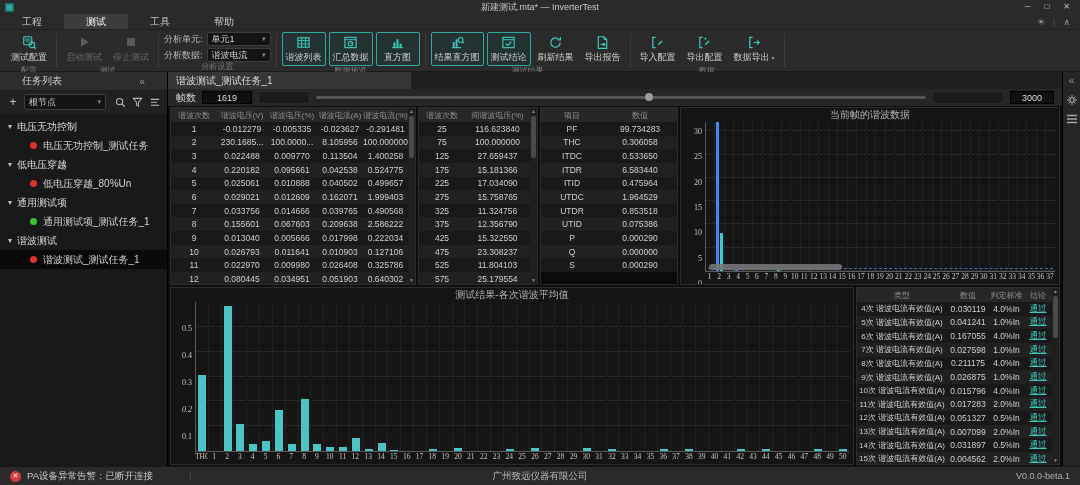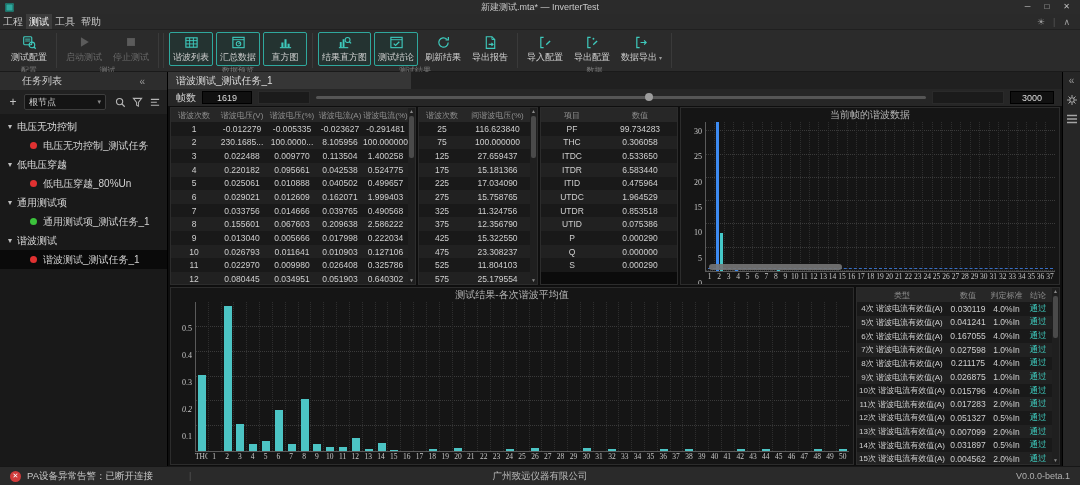--- a/index.html
+++ b/index.html
@@ -10,21 +10,21 @@
   
   .titlebar { height:14px; background:#2b2b2b; position:relative; display:flex; align-items:center; flex:none; }
   .appicon { width:9px; height:9px; margin-left:5px; border-radius:2px; background:#2fa89d;
     box-shadow:inset 0 0 0 1.5px #1d6e66; }
   .wtitle { position:absolute; left:0; right:0; text-align:center; font-size:9px; color:#c8c8c8; }
   .wctrls { margin-left:auto; display:flex; gap:14px; padding-right:10px; z-index:2; }
   .wctrls span { font-size:8px; color:#c0c0c0; cursor:default; line-height:14px; }
 
   
   .menubar { height:16px; background:#2a2a2a; display:flex; align-items:stretch; flex:none; border-bottom:1px solid #202020; }
-  .menu-item { padding:0 3px; font-size:10px; color:#c9c9c9; display:flex; align-items:center; }
+  .menu-item { padding:0 22px; font-size:10px; color:#c9c9c9; display:flex; align-items:center; }
   .menu-item.active { background:#3c3c3c; color:#fff; }
   .menubar-right { margin-left:auto; display:flex; align-items:center; gap:8px; padding-right:10px; color:#9a9a9a; }
   .menubar-right .mi { font-size:9px; }
   .menubar-right .sep { color:#555; font-size:9px; }
 
   
   .ribbon { height:42px; background:#2b2b2b; display:flex; align-items:stretch; padding-left:4px; flex:none; border-bottom:1px solid #1a1a1a; }
   .rgroup { display:flex; flex-direction:column; padding:2px 3px 0 3px; }
   .rbtns { display:flex; gap:3px; align-items:center; flex:1; }
   .rlabel { text-align:center; font-size:8px; color:#7d7d7d; height:10px; line-height:10px; }
@@ -85,21 +85,21 @@
   .tbody { background:#0b0b0b; }
   .trow { display:grid; height:13.65px; align-items:center; text-align:center; font-size:8.5px; color:#cfcfcf; white-space:nowrap; overflow:hidden; }
   .tbody > div:nth-of-type(odd) { background:#191919; }
   .tbody > div:nth-of-type(even) { background:#212121; }
   .with-scroll { padding-right:7px; }
   .cols-t1 { grid-template-columns:46px 50px 50px 46px 1fr; }
   .cols-t2 { grid-template-columns:46px 1fr; }
   .cols-t3 { grid-template-columns:62px 1fr; }
   .cols-t4 { grid-template-columns:90px 42px 35px 1fr; }
   .cols-t4 .td:first-child { font-size:8px; }
-  .pass { color:#3ec9bc; }
+  .pass { color:#3ec9bc; text-decoration:underline; }
   .vscroll { position:absolute; top:0; right:0; bottom:0; width:7px; background:#1f1f1f; display:flex; flex-direction:column; align-items:center; }
   .varrow { font-size:5px; color:#8a8a8a; line-height:7px; }
   .vthumb { width:5px; height:42px; background:#4a4a4a; border-radius:2px; margin-top:1px; }
   .vscroll .vdown { margin-top:auto; }
 
   
   .chart { display:flex; flex-direction:column; }
   .chart-title { height:14px; text-align:center; font-size:10px; color:#b5b5b5; flex:none;
     font-family:"Liberation Serif", serif; }
   .chart-body { flex:1; display:flex; min-height:0; padding:0 4px 0 2px; }
@@ -200,20 +200,39 @@
                 <rect x="3.5" y="3.5" width="9" height="9" fill="#5b5b5b"></rect>
               </svg>
           </span>
           <span>停止测试</span>
         </div>
       </div>
       <div class="rlabel">测试</div>
     </div>
     <div class="rdivider"></div>
 
+    <div class="rgroup">
+      <div class="rfields">
+        <div class="rfield">
+          <span>分析单元:</span>
+          <div class="rselect">
+            <span>单元1</span>
+            <span class="car">▾</span>
+          </div>
+        </div>
+        <div class="rfield">
+          <span>分析数据:</span>
+          <div class="rselect">
+            <span>谐波电流</span>
+            <span class="car">▾</span>
+          </div>
+        </div>
+      </div>
+      <div class="rlabel">分析设置</div>
+    </div>
     <div class="rdivider"></div>
 
     <div class="rgroup">
       <div class="rbtns">
         <div class="rbtn hl">
           <span class="ricon">
             <svg width="15" height="15" viewBox="0 0 16 16">
                 <rect x="2" y="3" width="12" height="10" fill="none" stroke="#3ec9bc" stroke-width="1.2"></rect>
                 <path d="M2 6h12M2 9.5h12M6 3v10M10 3v10" stroke="#3ec9bc" stroke-width="1"></path>
               </svg>

